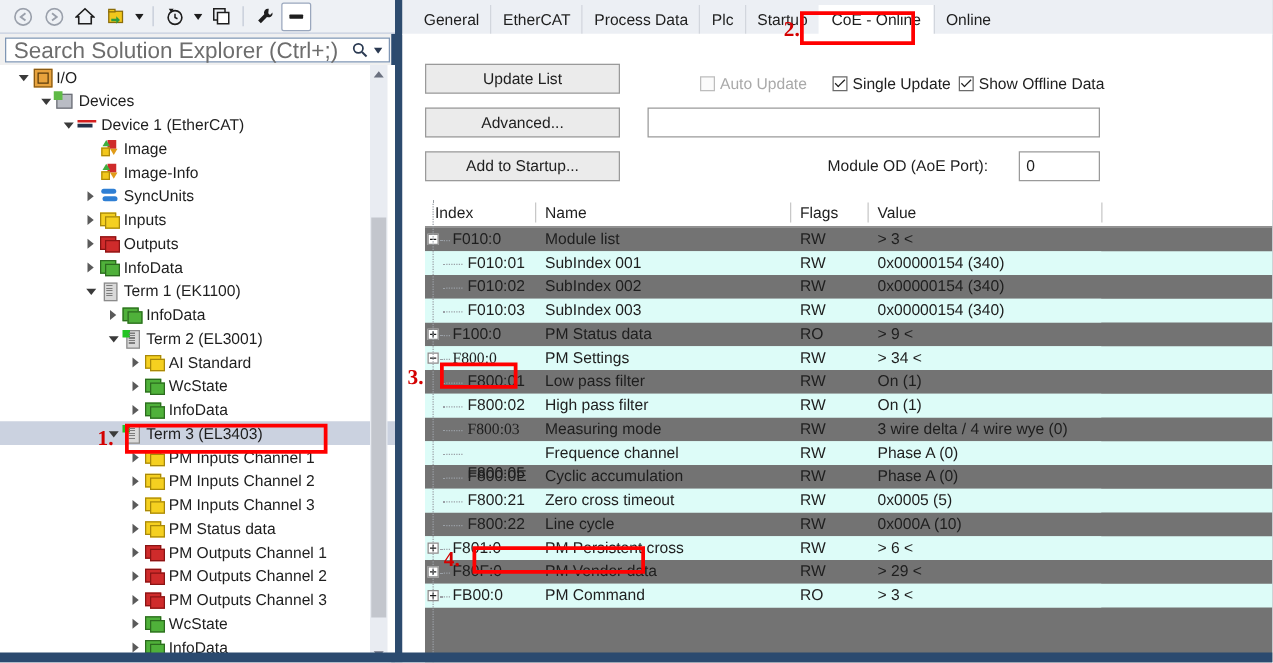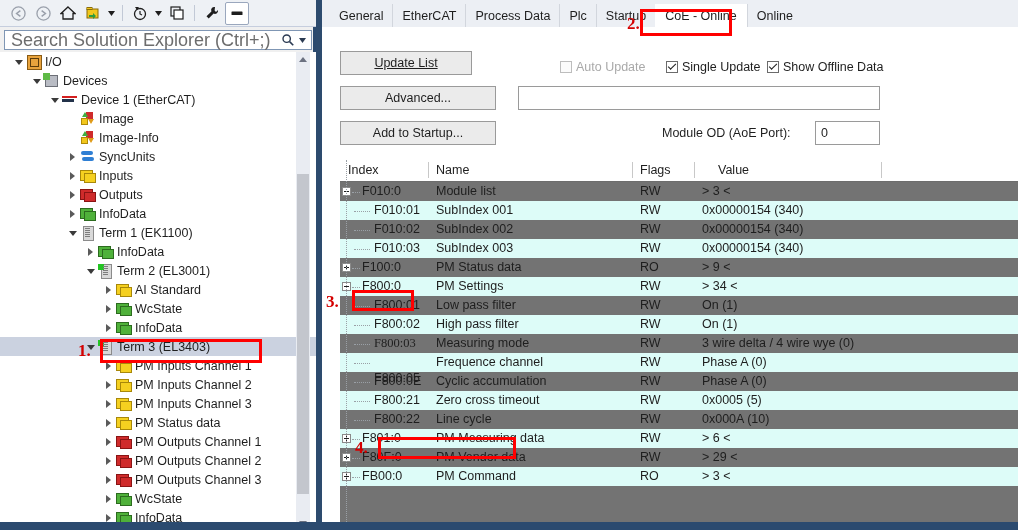--- a/index.html
+++ b/index.html
@@ -552,21 +552,21 @@
         <div class="tab">Process Data</div>
         <div class="tab">Plc</div>
         <div class="tab">Startup</div>
         <div class="tab selected">CoE - Online</div>
         <div class="tab">Online</div>
       </div>
     <div class="tabstrip-underline"></div>
 
     <div class="pane-body">
 
-      <div class="btn" style="left:18px;top:23px;width:132px;height:24px;text-decoration:underline;">Update List</div>
+      <div class="btn" style="left:18px;top:23px;width:156px;height:24px;">Update List</div>
       <div class="btn" style="left:18px;top:58px;width:156px;height:24px;">Advanced...</div>
       <div class="btn" style="left:18px;top:93px;width:156px;height:24px;">Add to Startup...</div>
 
       <div class="chk-wrap" style="left:196px;top:32px;">
         <span class="chkbox disabled"></span>
         <span class="chk-label disabled">Auto Update</span>
       </div>
       <div class="chk-wrap" style="left:302px;top:32px;">
         <span class="chkbox">
             <span class="chk-tick"></span>
@@ -585,21 +585,21 @@
 
       <div class="static-label" style="left:340px;top:98px;">Module OD (AoE Port):</div>
 
       <div class="field" style="left:493px;top:93px;width:65px;height:24px;">0</div>
 
       <div class="grid">
         <div class="grid-head">
           <div class="hcell" style="left:8px;">Index</div>
           <div class="hcell" style="left:96px;">Name</div>
           <div class="hcell" style="left:300px;">Flags</div>
-          <div class="hcell" style="left:362px;margin-left:16px;">Value</div>
+          <div class="hcell" style="left:362px;">Value</div>
           <div class="hsep" style="left:88px;"></div>
           <div class="hsep" style="left:292px;"></div>
           <div class="hsep" style="left:354px;"></div>
           <div class="hsep" style="left:541px;"></div>
         </div>
         <div id="grid-rows">
             <div class="grow">
               <div class="expander" style="left: 2px; top: 5px;">
                 <span class="h"></span>
               </div>
@@ -662,21 +662,21 @@
               <div class="gv-sep" style="left: 292px; background: transparent;"></div>
               <div class="gv-sep" style="left: 354px; background: transparent;"></div>
               <div class="gv-sep" style="left: 541px; background: transparent;"></div>
             </div>
             <div class="grow alt">
               <div class="rowtint" style="background: rgb(221, 252, 248);"></div>
               <div class="expander" style="left: 2px; top: 5px;">
                 <span class="h"></span>
               </div>
               <div class="dots" style="left: 12px; top: 10px; width: 8px;"></div>
-              <div class="gc c-index" style="left: 22px;">F800:0</div>
+              <div class="gc c-index" style="left: 22px; font-family: Liberation Serif, serif;">F800:0</div>
               <div class="gc c-name">PM Settings</div>
               <div class="gc c-flags">RW</div>
               <div class="gc c-value">&gt; 34 &lt;</div>
               <div class="gv-sep" style="left: 88px; background: transparent;"></div>
               <div class="gv-sep" style="left: 292px; background: transparent;"></div>
               <div class="gv-sep" style="left: 354px; background: transparent;"></div>
               <div class="gv-sep" style="left: 541px; background: transparent;"></div>
             </div>
             <div class="grow">
               <div class="dots" style="left: 14px; top: 10px; width: 16px;"></div>
@@ -759,21 +759,21 @@
               <div class="gv-sep" style="left: 541px; background: transparent;"></div>
             </div>
             <div class="grow alt">
               <div class="rowtint" style="background: rgb(221, 252, 248);"></div>
               <div class="expander" style="left: 2px; top: 5px;">
                 <span class="h"></span>
                 <span class="v"></span>
               </div>
               <div class="dots" style="left: 12px; top: 10px; width: 8px;"></div>
               <div class="gc c-index" style="left: 22px;">F801:0</div>
-              <div class="gc c-name">PM Measuring data</div>
+              <div class="gc c-name">PM Persistent cross</div>
               <div class="gc c-flags">RW</div>
               <div class="gc c-value">&gt; 6 &lt;</div>
               <div class="gv-sep" style="left: 88px; background: transparent;"></div>
               <div class="gv-sep" style="left: 292px; background: transparent;"></div>
               <div class="gv-sep" style="left: 354px; background: transparent;"></div>
               <div class="gv-sep" style="left: 541px; background: transparent;"></div>
             </div>
             <div class="grow">
               <div class="expander" style="left: 2px; top: 5px;">
                 <span class="h"></span>

